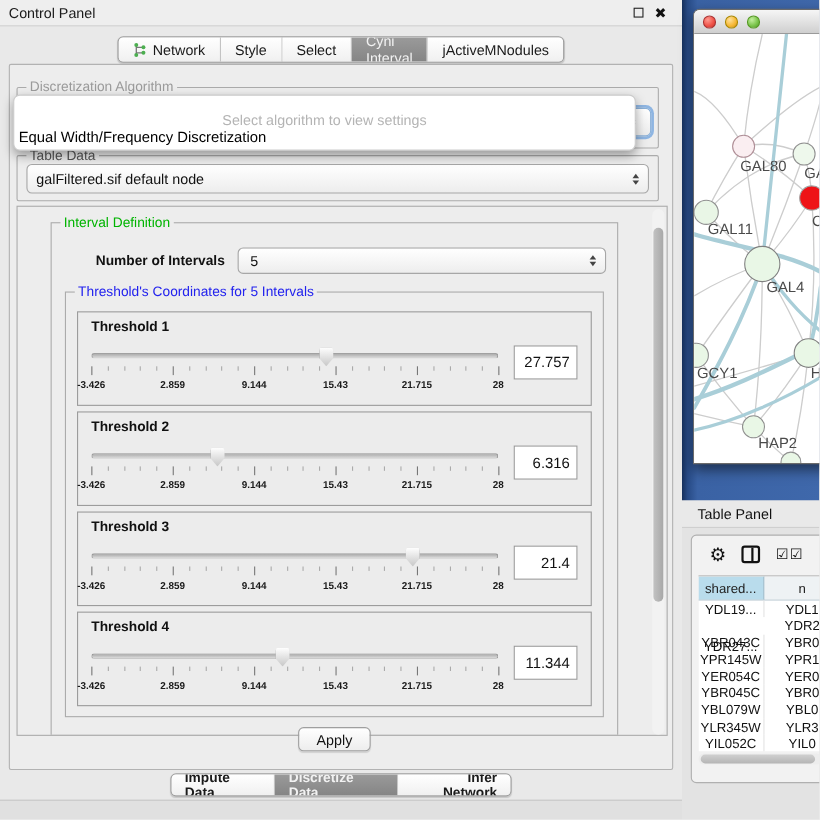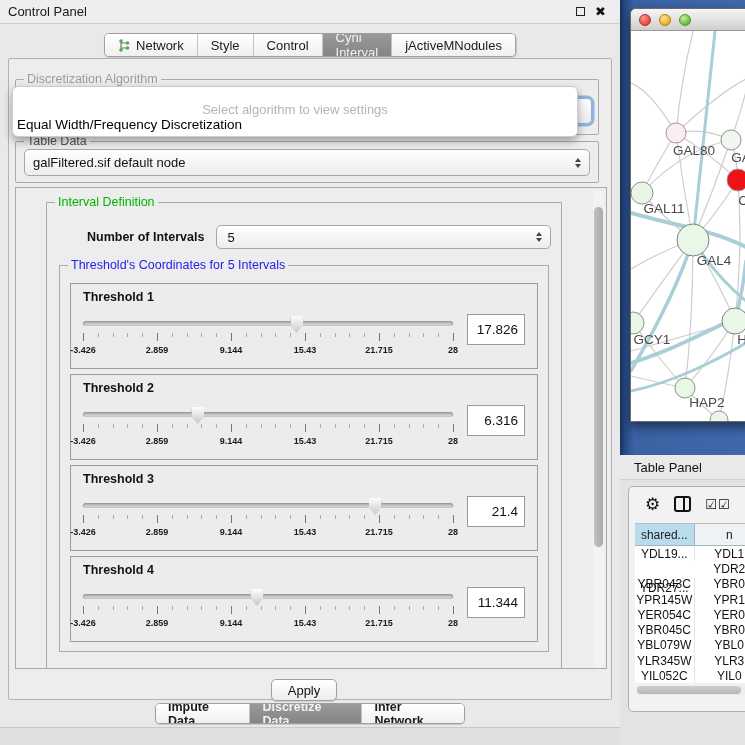--- a/index.html
+++ b/index.html
@@ -16,21 +16,21 @@
   .float-icon{width:9px;height:9px;border:1.5px solid #222;}
   .close-icon{font-size:13px;font-weight:bold;color:#111;line-height:1;}
 
   .seg-strip{position:absolute;left:50%;transform:translateX(-50%);display:flex;
              border:1px solid #9f9f9f;border-radius:5px;overflow:hidden;background:#fdfdfd;
              box-shadow:0 1px 1px rgba(0,0,0,.15);}
   #top-tabs{top:33px;height:24px;}
   #bottom-tabs{top:703px;height:21px;}
   .seg{display:flex;align-items:center;gap:5px;padding:4px 13px;font-size:13px;color:#1a1a1a;
        background:linear-gradient(#ffffff,#f0f0f0);border-right:1px solid #c3c3c3;cursor:default;}
-  .seg:last-child{border-right:none;}
+  .seg:last-child{border-right:none;text-align:right;}
   .seg.selected{background:linear-gradient(#9a9a9a,#858585);color:#f2f2f2;}
   #bottom-tabs .seg{font-size:12.5px;font-weight:bold;padding:0 12px;}
   .net-icon{width:13px;height:13px;display:inline-block;}
 
   #main-box{position:absolute;left:8px;top:58px;width:604px;height:642px;
             border:1px solid #b2b2b2;background:#ededed;border-radius:2px;}
 
   
   .groupbox{position:absolute;border:1px solid #ababab;border-radius:2px;}
   .group-legend{position:absolute;top:-8px;left:8px;background:#ededed;padding:0 3px;font-size:12.5px;}
@@ -86,21 +86,21 @@
          filter:drop-shadow(0 0 1px #777);}
   .ticks{position:absolute;left:0;right:0;top:17px;height:9px;}
   .tick{position:absolute;top:0;width:1px;background:#999;}
   .tick.minor{height:4px;background:#aaa;}
   .tick.major{height:8px;background:#777;}
   .ticklabels{position:absolute;left:0;right:0;top:29px;height:12px;}
   .ticklabel{position:absolute;transform:translateX(-50%);font-size:9px;font-weight:bold;color:#1a1a1a;white-space:nowrap;}
   .vbox{width:58px;height:31px;border:1px solid #9a9a9a;background:#fff;font-size:13.5px;
         text-align:right;padding:7px 6px 0 0;margin-left:14px;flex:none;}
 
-  #apply-btn{position:absolute;left:262px;top:620px;width:66px;height:22px;border:1px solid #9f9f9f;
+  #apply-btn{position:absolute;left:262px;top:602px;width:66px;height:22px;border:1px solid #9f9f9f;
              border-radius:5px;background:linear-gradient(#ffffff,#ededed);font-size:13px;
              display:flex;align-items:center;justify-content:center;box-shadow:0 1px 1px rgba(0,0,0,.12);}
 
   #left-footer{position:absolute;left:0;top:727px;width:620px;height:18px;background:#e0e0e0;border-top:1px solid #c8c8c8;}
 
   
   #right-panel{position:absolute;left:620px;top:0;width:125px;height:745px;background:#e3e3e3;}
   #desktop{position:absolute;left:0;top:0;width:125px;height:455px;
            background:linear-gradient(90deg,#16305c 0px,#274a85 5px,#3a62a4 14px,#3f68ab 125px);}
   #net-window{position:absolute;left:10px;top:8px;width:130px;height:414px;border-radius:6px 0 0 0;
@@ -160,21 +160,21 @@
               <circle cx="9.5" cy="4" r="1.8" fill="#4caf50"></circle>
               <circle cx="9.5" cy="9" r="1.8" fill="#4caf50"></circle>
               <circle cx="3" cy="11" r="1.8" fill="#4caf50"></circle>
             </svg></span>
           <span>Network</span>
         </div>
         <div class="seg">
           <span>Style</span>
         </div>
         <div class="seg">
-          <span>Control</span>
+          <span>Select</span>
         </div>
         <div class="seg selected">
           <span>Cyni Interval</span>
         </div>
         <div class="seg">
           <span>jActiveMNodules</span>
         </div>
       </div>
 
     <div id="main-box">
@@ -255,21 +255,21 @@
                       <div class="ticklabels">
                         <span class="ticklabel" style="left: 0%;">-3.426</span>
                         <span class="ticklabel" style="left: 20%;">2.859</span>
                         <span class="ticklabel" style="left: 40%;">9.144</span>
                         <span class="ticklabel" style="left: 60%;">15.43</span>
                         <span class="ticklabel" style="left: 80%;">21.715</span>
                         <span class="ticklabel" style="left: 100%;">28</span>
                       </div>
                       <div class="thumb" style="left: 57.7197%;"></div>
                     </div>
-                    <div class="vbox">17.826</div>
+                    <div class="vbox">27.757</div>
                   </div>
                 </div>
                 <div class="tbox">
                   <div class="tlabel">Threshold 2</div>
                   <div class="trow">
                     <div class="slider">
                       <div class="track"></div>
                       <div class="ticks">
                         <span class="tick major" style="left: 0%;"></span>
                         <span class="tick minor" style="left: 4%;"></span>

